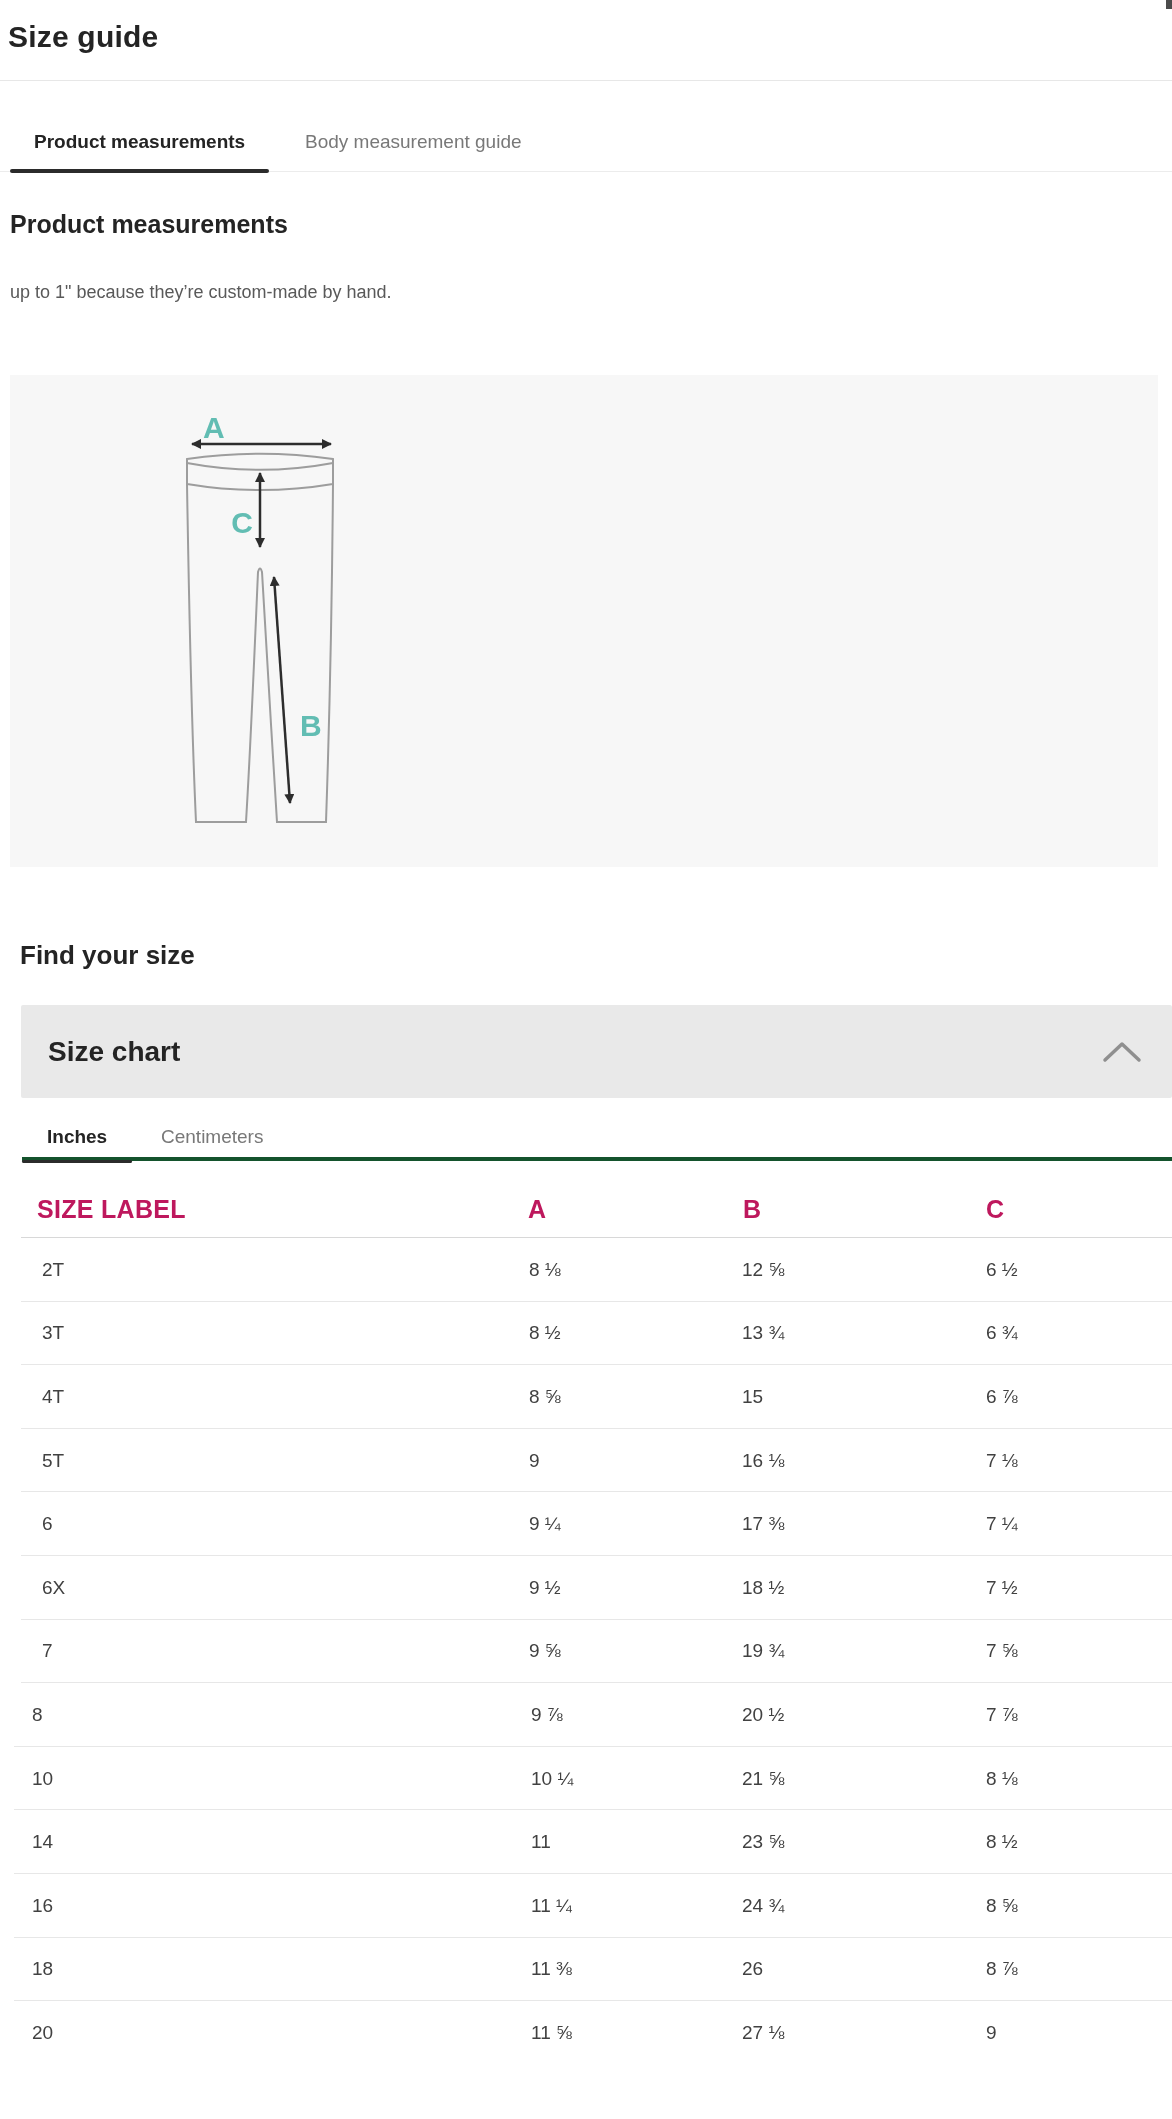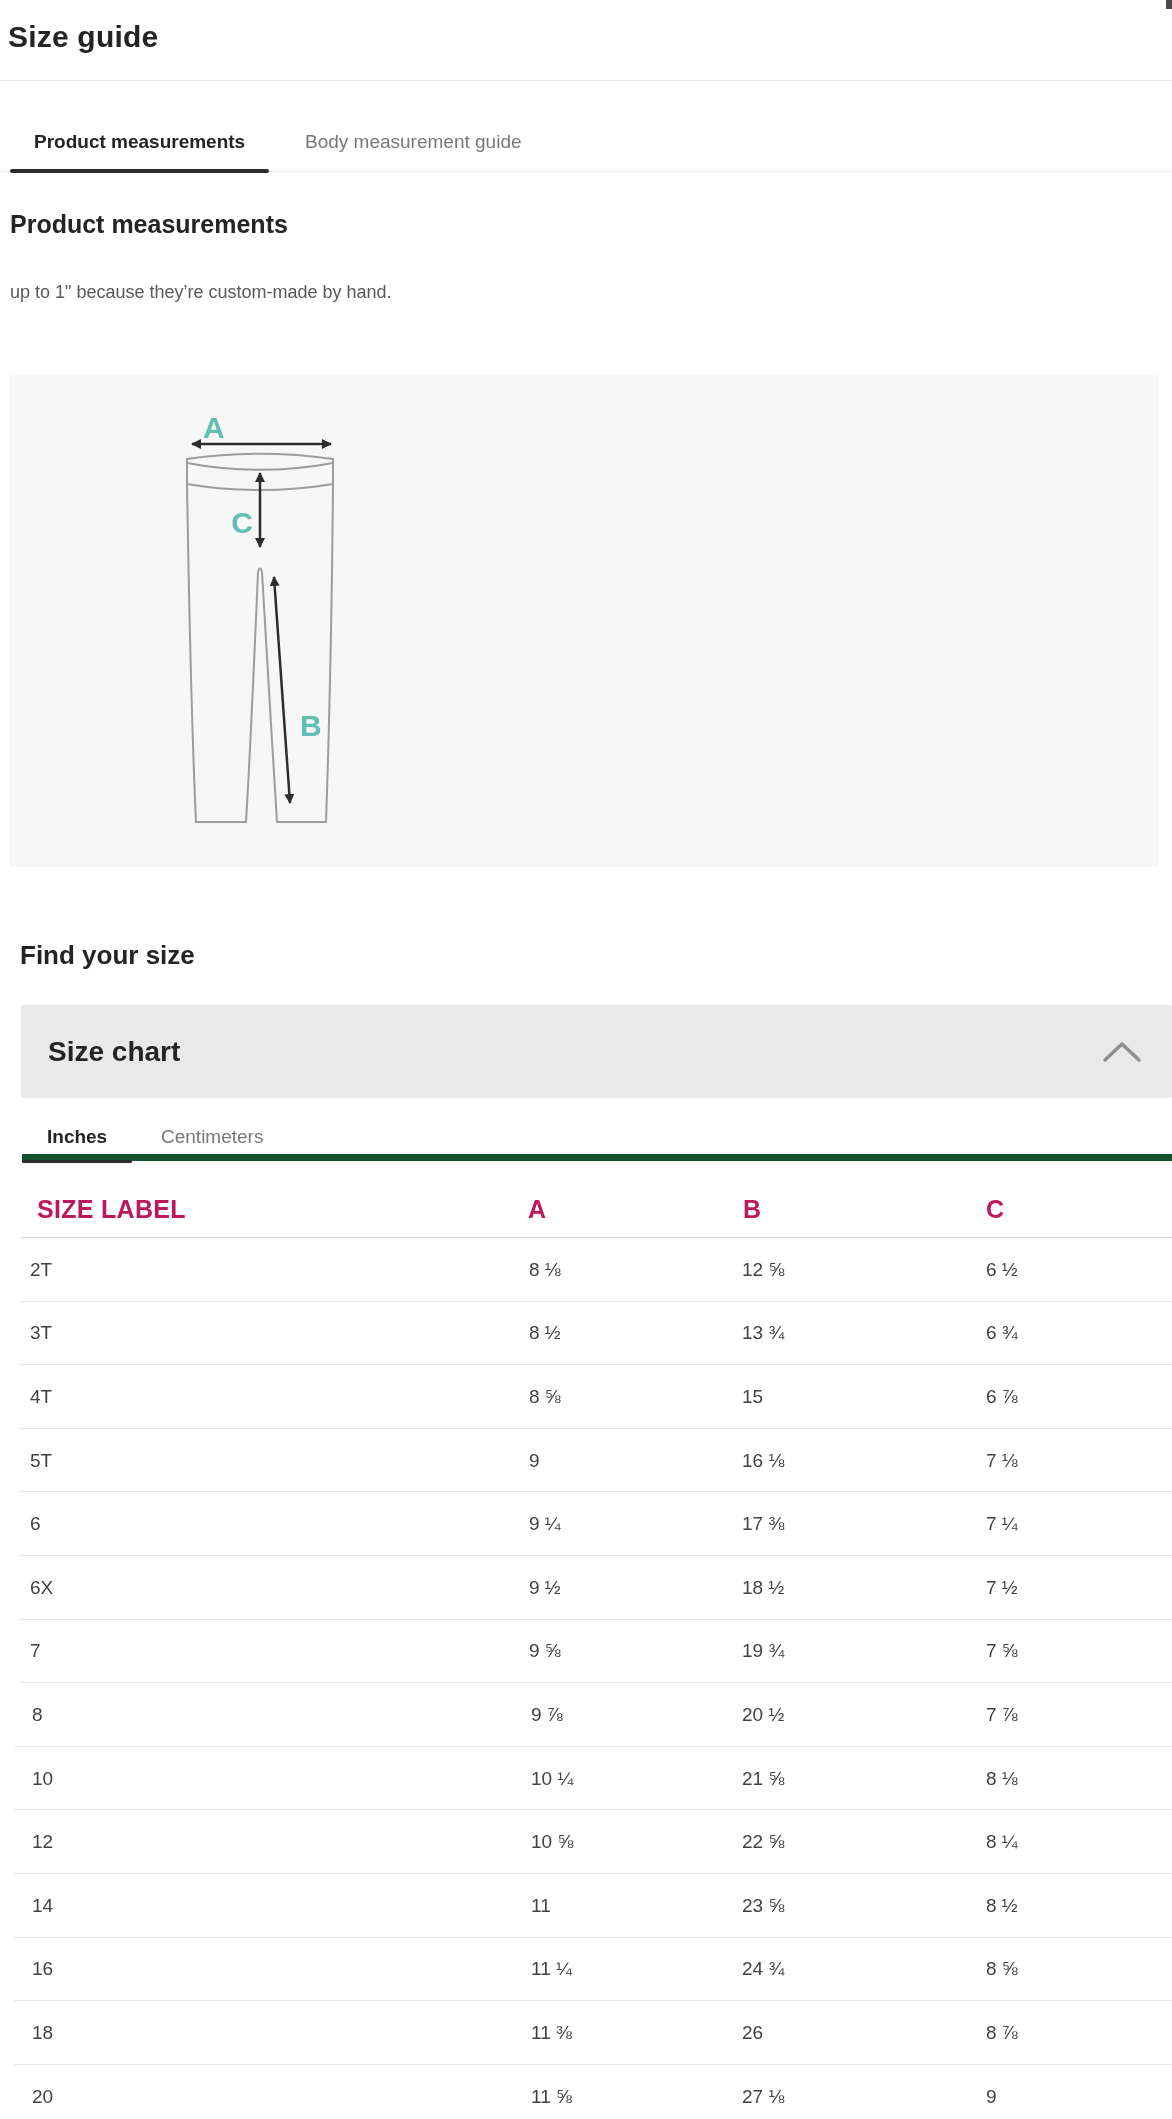--- a/index.html
+++ b/index.html
@@ -32,39 +32,39 @@
   .legend-item { height:48px; font-size:18px; color:#4e4e4e; }
   .legend-key { font-weight:700; color:#333; margin-right:6px; }
 
   
   .find-size-heading { left:20px; top:940px; font-size:26px; font-weight:700; color:#242424; }
 
   .size-chart-bar { left:21px; top:1005px; width:1151px; height:93px; background:#e9e9e9; border-radius:2px; cursor:pointer; }
   .size-chart-title { position:absolute; left:27px; top:0; height:93px; display:flex; align-items:center; font-size:28px; font-weight:700; color:#242424; }
   .chevron { position:absolute; right:30px; top:35px; }
 
-  .unit-tabbar { left:22px; top:1112px; width:1150px; height:49px; border-bottom:7px solid #14532d; }
+  .unit-tabbar { left:22px; top:1112px; width:1150px; height:49px; border-bottom:4px solid #14532d; }
   .utab { position:absolute; top:0; height:49px; display:flex; align-items:center; font-size:19px; cursor:pointer; }
   .utab.active { left:0; padding:0 25px; font-weight:700; color:#242424; }
   .utab.active::after { content:""; position:absolute; left:0; right:0; bottom:-2px; height:3px; background:#2b2b2b; border-radius:2px; }
   .utab.inactive { left:139px; color:#787878; }
 
   
   .table { left:0; top:1180px; width:1172px; }
   .thead { position:relative; height:58px; }
   .thead::after { content:""; position:absolute; left:21px; right:0; bottom:0; height:1px; background:#d8d8d8; }
   .th { position:absolute; top:0; height:58px; display:flex; align-items:center; font-size:25px; font-weight:700; color:#be185d; letter-spacing:.3px; }
   .row { position:relative; height:63.6px; }
   .row .cell { position:absolute; top:0; height:63.6px; display:flex; align-items:center; font-size:19px; color:#414141; }
   .g1 .row::after { content:""; position:absolute; left:21px; right:0; bottom:0; height:1px; background:#e7e7e7; }
   .g2 .row::after { content:""; position:absolute; left:14px; right:0; bottom:0; height:1px; background:#e7e7e7; }
   .g2 .row:last-child::after { display:none; }
 
   .col-size-h { left:37px; }  .col-a-h { left:528px; } .col-b-h { left:743px; } .col-c-h { left:986px; }
-  .g1 .col-size { left:30px; } .g1 .col-a { left:529px; } .g1 .col-b { left:742px; } .g1 .col-c { left:986px; }
+  .g1 .col-size { left:42px; } .g1 .col-a { left:529px; } .g1 .col-b { left:742px; } .g1 .col-c { left:986px; }
   .g2 .col-size { left:32px; } .g2 .col-a { left:502px;margin-left:29px; } .g2 .col-b { left:742px; } .g2 .col-c { left:986px; }
 
   .scroll-nub { right:0; top:0; width:6px; height:9px; background:#4b4b4b; }
 </style>
 </head>
 <body>
 
 <h1 class="abs page-title">Size guide</h1>
 <div class="abs top-divider"></div>
 <div class="abs scroll-nub"></div>
@@ -183,26 +183,20 @@
       <span class="cell col-b">20 ½</span>
       <span class="cell col-c">7 ⅞</span>
     </div>
     <div class="row">
       <span class="cell col-size">10</span>
       <span class="cell col-a">10 ¼</span>
       <span class="cell col-b">21 ⅝</span>
       <span class="cell col-c">8 ⅛</span>
     </div>
     <div class="row">
-      <span class="cell col-size">12</span>
-      <span class="cell col-a">10 ⅝</span>
-      <span class="cell col-b">22 ⅝</span>
-      <span class="cell col-c">8 ¼</span>
-    </div>
-    <div class="row">
       <span class="cell col-size">14</span>
       <span class="cell col-a">11</span>
       <span class="cell col-b">23 ⅝</span>
       <span class="cell col-c">8 ½</span>
     </div>
     <div class="row">
       <span class="cell col-size">16</span>
       <span class="cell col-a">11 ¼</span>
       <span class="cell col-b">24 ¾</span>
       <span class="cell col-c">8 ⅝</span>

